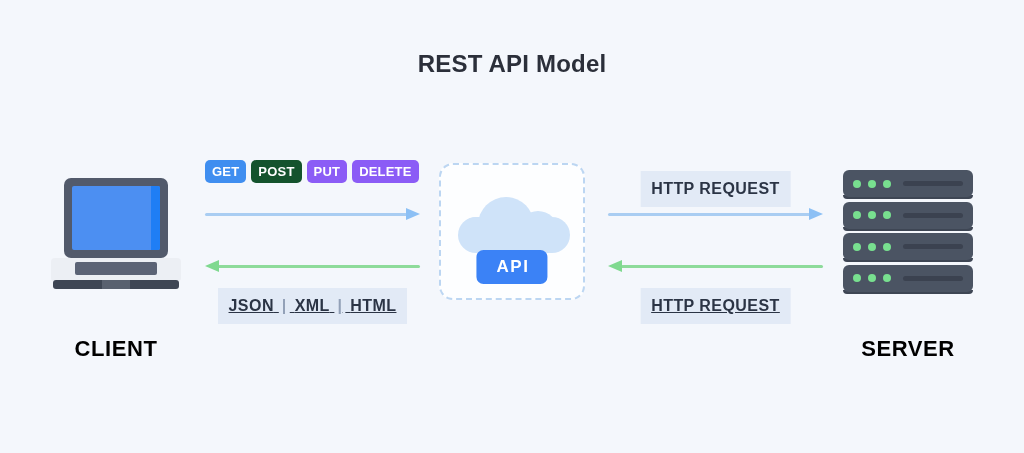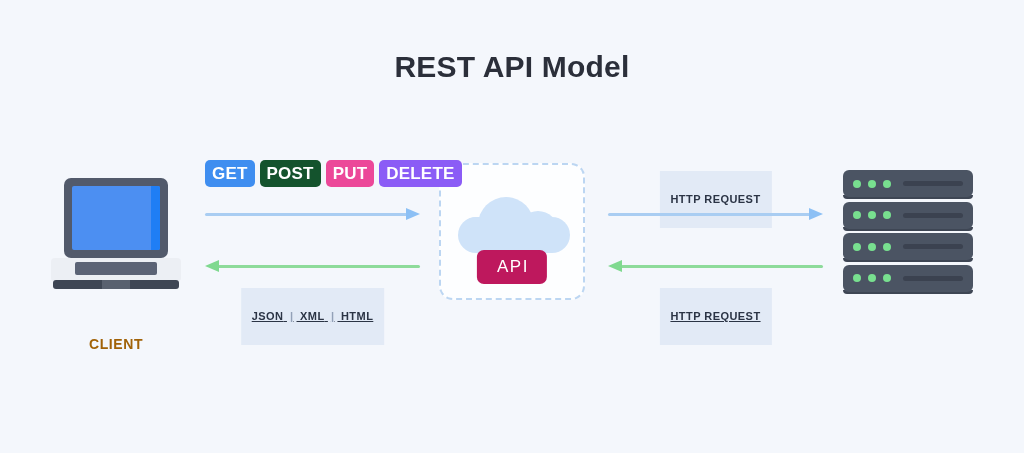--- a/index.html
+++ b/index.html
@@ -17,35 +17,35 @@
     position: relative;
   }
 
   
   .title {
     position: absolute;
     top: 50px;
     left: 0;
     width: 1024px;
     text-align: center;
-    font-size: 30px;
+    font-size: 24px;
     font-weight: bold;
     color: #2b2f3a;
     letter-spacing: 0.2px;
   }
 
   
   .node {
     position: absolute;
     text-align: center;
   }
   .node-label {
-    font-size: 14px;
-    font-weight: bold;
-    color: #a16207;
+    font-size: 22px;
+    font-weight: bold;
+    color: #000000;
     letter-spacing: 0.6px;
     text-transform: uppercase;
   }
 
   
   #client-node { left: 30px; top: 170px; width: 172px; }
   .laptop { width: 130px; height: 122px; position: relative; margin: 0 auto; }
   .laptop-lid {
     position: absolute; left: 13px; top: 8px;
     width: 104px; height: 80px;
@@ -147,24 +147,24 @@
   }
   .cloud-b3 {
     position: absolute; left: 2px; top: 20px;
     width: 34px; height: 34px;
     background: #cfe3f9;
     border-radius: 50%;
   }
   .api-badge {
     position: absolute; left: 50%; top: 85px;
     transform: translateX(-50%);
-    background: #be185d;
+    background: #3b82f6;
     color: #ffffff;
     font-size: 17px;
-    font-weight: normal;
+    font-weight: bold;
     letter-spacing: 1.6px;
     padding: 7px 18px 7px 20px;
     border-radius: 7px;
   }
 
   
   .arrow-group { position: absolute; }
   #left-arrows  { left: 205px; top: 160px; width: 215px; height: 160px; }
   #right-arrows { left: 608px; top: 160px; width: 215px; height: 160px; }
 
@@ -192,36 +192,36 @@
   .arrow-bottom { top: 100px; }
 
   
   .method-row {
     position: absolute; top: 0; left: 0;
     display: flex; gap: 5px;
     align-items: center;
   }
   .method-badge {
     color: #ffffff;
-    font-size: 17px;
+    font-size: 13px;
     font-weight: bold;
     padding: 5px 7px;
     border-radius: 5px;
     letter-spacing: 0.2px;
     line-height: 1;
   }
 
   .info-pill {
     position: absolute;
     background: #e2eaf6;
     color: #2b3445;
-    font-size: 11px;
+    font-size: 16px;
     font-weight: bold;
     letter-spacing: 0.45px;
-    padding: 23px 11px;
+    padding: 10px 11px;
     border-radius: 0;
     line-height: 1;
     white-space: nowrap;
   }
   .pill-top { top: 11px; left: 50%; transform: translateX(-50%); }
   .pill-bottom { top: 128px; left: 50%; transform: translateX(-50%); text-decoration: underline; }
   .pill-sep { color: #93a1b8; padding: 0 3px; }
 </style>
 </head>
 <body>
@@ -277,28 +277,29 @@
       <span class="led"></span>
       <span class="server-bar"></span>
     </div>
     <div class="server-unit">
       <span class="led"></span>
       <span class="led"></span>
       <span class="led"></span>
       <span class="server-bar"></span>
     </div>
   </div>
+  <div class="node-label" style="margin-top:44px">SERVER</div>
 </div>
 
 <div class="arrow-group" id="left-arrows">
 
   <div class="method-row">
     <span class="method-badge" style="background:#3f8ef0">GET</span>
     <span class="method-badge" style="background:#14532d">POST</span>
-    <span class="method-badge" style="background:#ec4899">PUT</span>
+    <span class="method-badge" style="background:#8b5cf6">PUT</span>
     <span class="method-badge" style="background:#8b5cf6">DELETE</span>
   </div>
 
   <div class="arrow arrow-right arrow-top">
     <span class="arrow-line"></span>
     <span class="arrow-head"></span>
   </div>
 
   <div class="arrow arrow-left arrow-bottom">
     <span class="arrow-line"></span>

